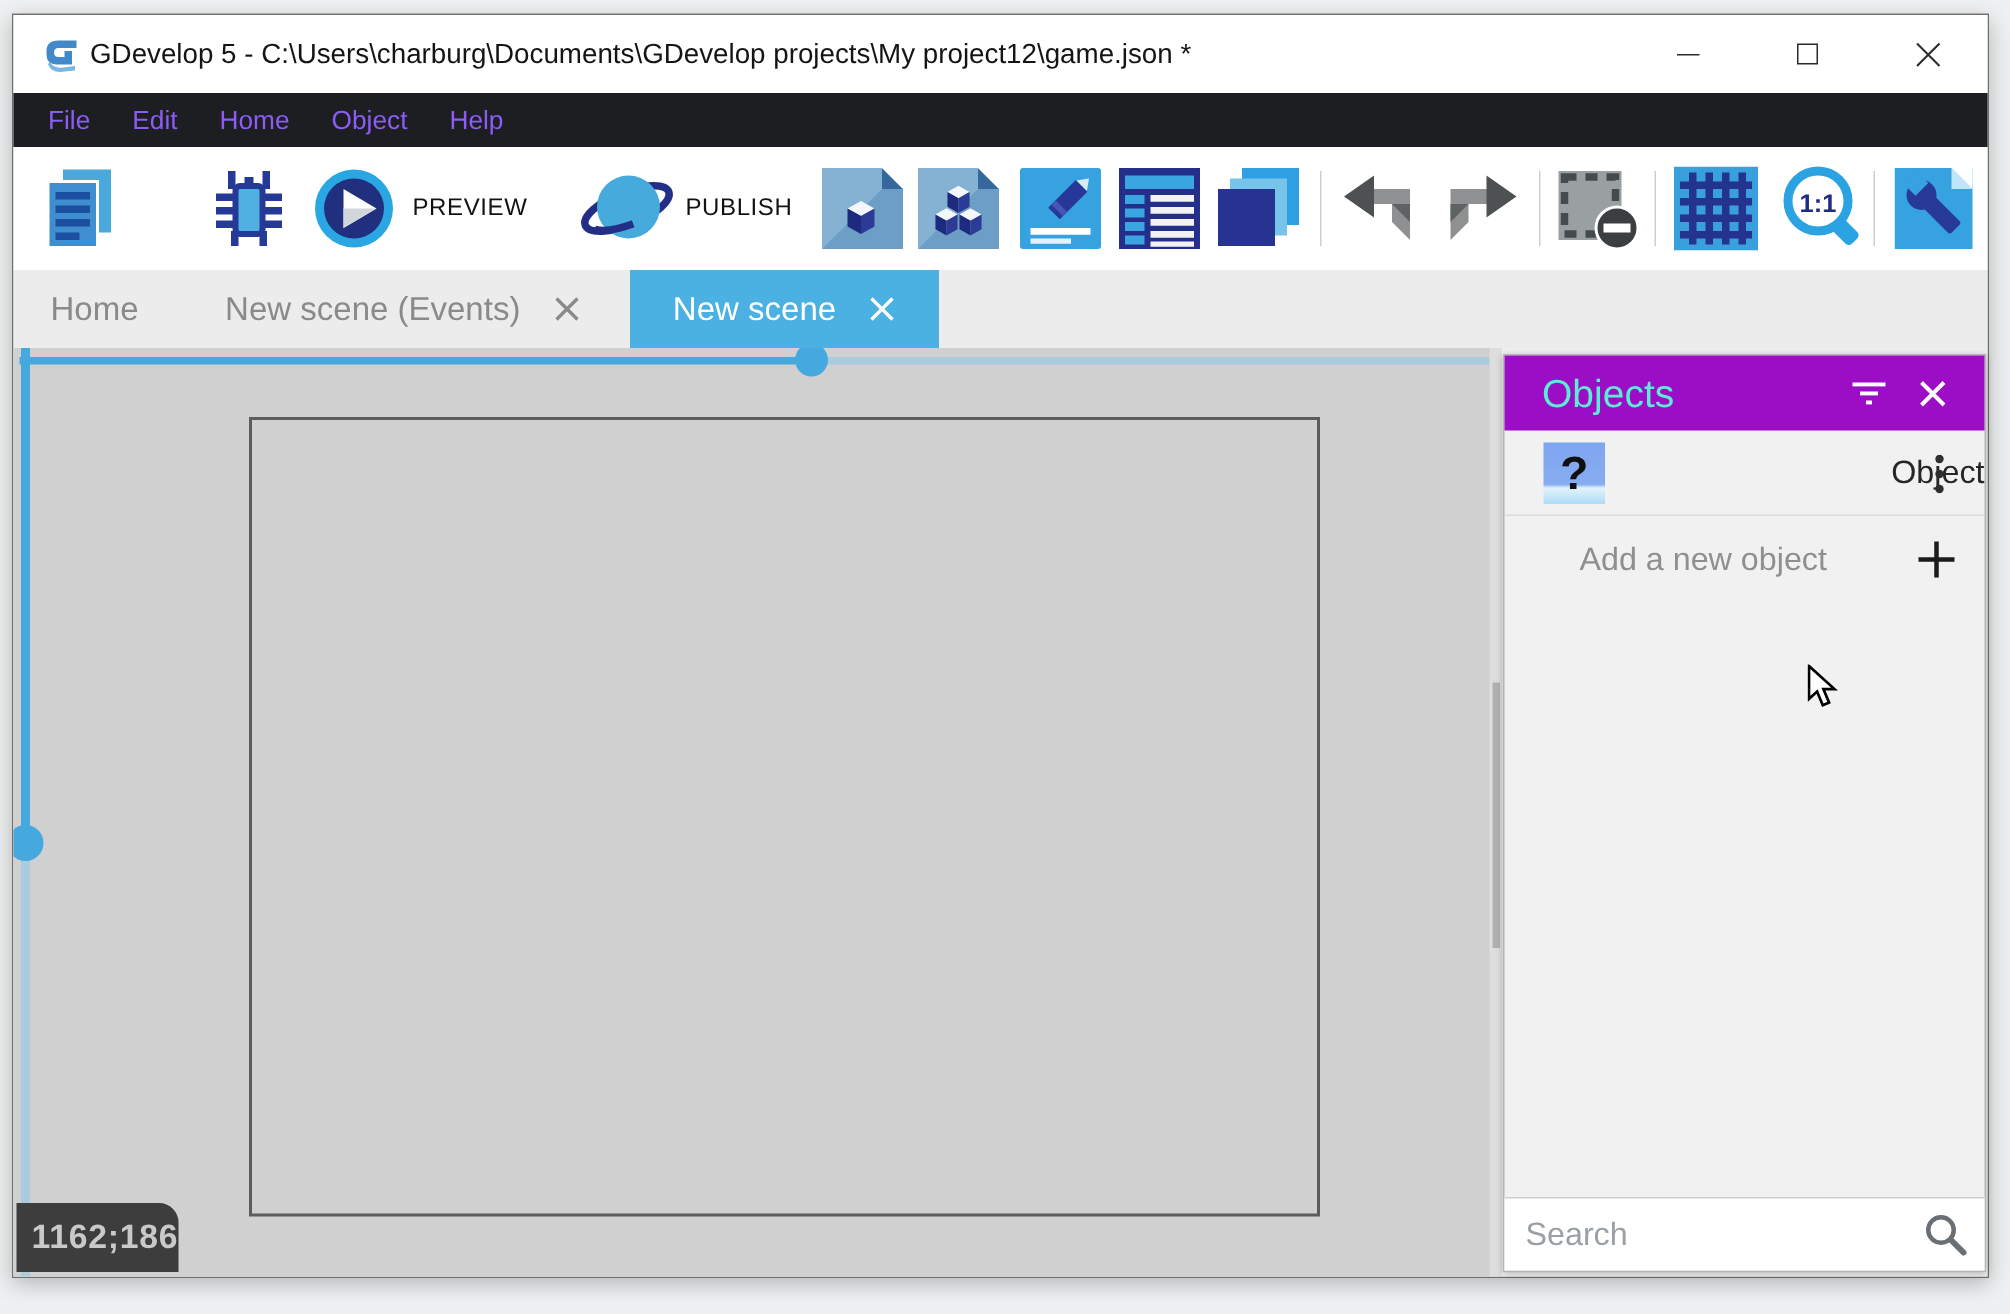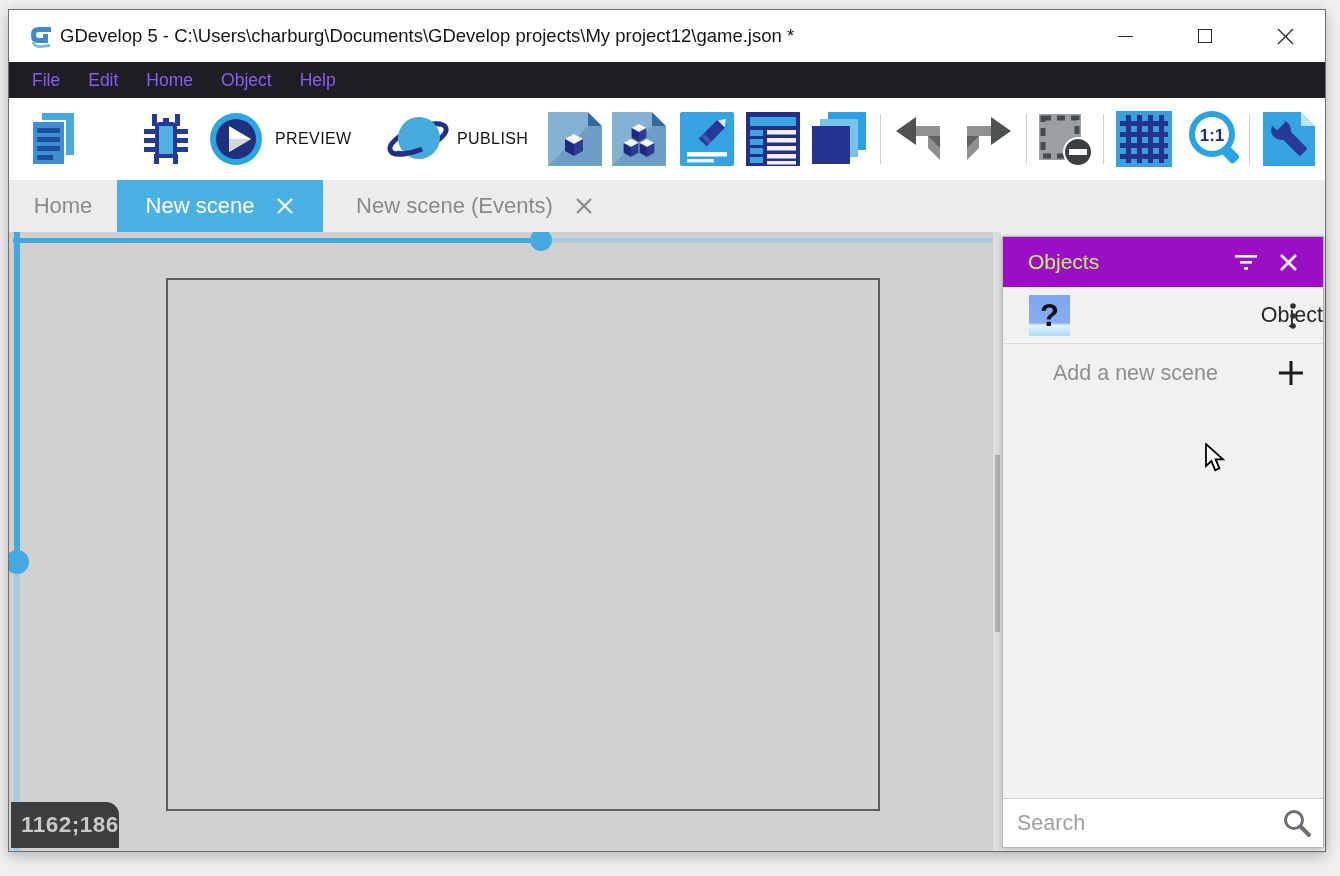--- a/index.html
+++ b/index.html
@@ -55,21 +55,21 @@
   .right-thumb { position:absolute; left:986px; top:223px; width:5px; height:177px; background:#b1b1b1; }
 
   .coord-badge { position:absolute; left:2px; top:570px; width:108px; height:46px; background:#3d3d3d;
                  border-top-right-radius:13px; color:#c9c9c9; font-size:22.5px; font-weight:600;
                  display:flex; align-items:center; padding-left:10px; letter-spacing:.5px; }
 
   
   .objects-panel { position:absolute; left:993px; top:4px; width:322px; height:612px; background:#f1f1f1;
                    border:1px solid #b5b5b5; box-shadow:0 1px 5px rgba(0,0,0,.28); display:flex; flex-direction:column; }
   .op-header { height:50px; background:#9c0dc6; display:flex; align-items:center; padding:0 14px 0 25px; flex:none; }
-  .op-title { color:#bef264; font-size:21px; flex:1; }
+  .op-title { color:#5eead4; font-size:26px; flex:1; }
   .op-hicon { width:42px; height:34px; display:flex; align-items:center; justify-content:center; }
   .op-row { height:57px; border-bottom:1px solid #dcdcdc; position:relative; display:flex; align-items:center; flex:none; }
   .obj-thumb { position:absolute; left:26px; top:8px; width:41px; height:41px;
                background:linear-gradient(180deg,#7ea6ef 0%,#87acf1 68%,#e2f3fd 74%,#aédcf6 100%);
                background:linear-gradient(180deg,#7ea6ef 0%,#87acf1 68%,#e2f3fd 74%,#aedcf6 100%);
                display:flex; align-items:center; justify-content:center;
                font-size:31px; font-weight:800; color:#101010; }
   .obj-label { width:100%; text-align:right; font-size:21.5px; color:#262626; }
   .obj-dots { position:absolute; right:16px; top:14px; width:28px; height:30px; display:flex; align-items:center; justify-content:center; }
   .add-row { height:58px; display:flex; align-items:center; padding:0 18px 0 50px; flex:none; }
@@ -313,30 +313,30 @@
         <rect x="8" y="5" width="12" height="12" fill="#36a3e0" transform="rotate(45 14 11)"></rect>
         <rect x="19" y="17" width="30" height="11" rx="2" transform="rotate(45 22 22)" fill="#273a96"></rect>
       </svg>
     </div>
   </div>
 
   <div class="tabbar">
     <div class="tab home">
       <span>Home</span>
     </div>
+    <div class="tab events">
+      <span>New scene (Events)</span>
+      <svg class="tab-x" viewBox="0 0 18 18">
+        <path d="M2 2 L16 16 M16 2 L2 16" stroke="#8a8a8a" stroke-width="2.2"></path>
+      </svg>
+    </div>
     <div class="tab active">
       <span>New scene</span>
       <svg class="tab-x" viewBox="0 0 18 18">
         <path d="M2 2 L16 16 M16 2 L2 16" stroke="#ffffff" stroke-width="2.2"></path>
-      </svg>
-    </div>
-    <div class="tab events">
-      <span>New scene (Events)</span>
-      <svg class="tab-x" viewBox="0 0 18 18">
-        <path d="M2 2 L16 16 M16 2 L2 16" stroke="#8a8a8a" stroke-width="2.2"></path>
       </svg>
     </div>
   </div>
 
   <div class="content">
 
     <div class="canvas">
       <div class="scene-rect"></div>
 
       <div class="hscroll-bright"></div>
@@ -380,21 +380,21 @@
         <div class="obj-dots">
           <svg width="6" height="26" viewBox="0 0 6 26">
             <circle cx="3" cy="3" r="2.8" fill="#2f2f2f"></circle>
             <circle cx="3" cy="13" r="2.8" fill="#2f2f2f"></circle>
             <circle cx="3" cy="23" r="2.8" fill="#2f2f2f"></circle>
           </svg>
         </div>
       </div>
 
       <div class="add-row">
-        <span class="add-label">Add a new scene</span>
+        <span class="add-label">Add a new object</span>
         <svg width="28" height="28" viewBox="0 0 28 28">
           <path d="M14 2 V26 M2 14 H26" stroke="#1b1b1b" stroke-width="3"></path>
         </svg>
       </div>
 
       <div class="op-spacer"></div>
 
       <div class="op-search">
         <input class="search-input" type="text" placeholder="Search" style="">
         <svg class="search-mag" width="32" height="32" viewBox="0 0 32 32">

